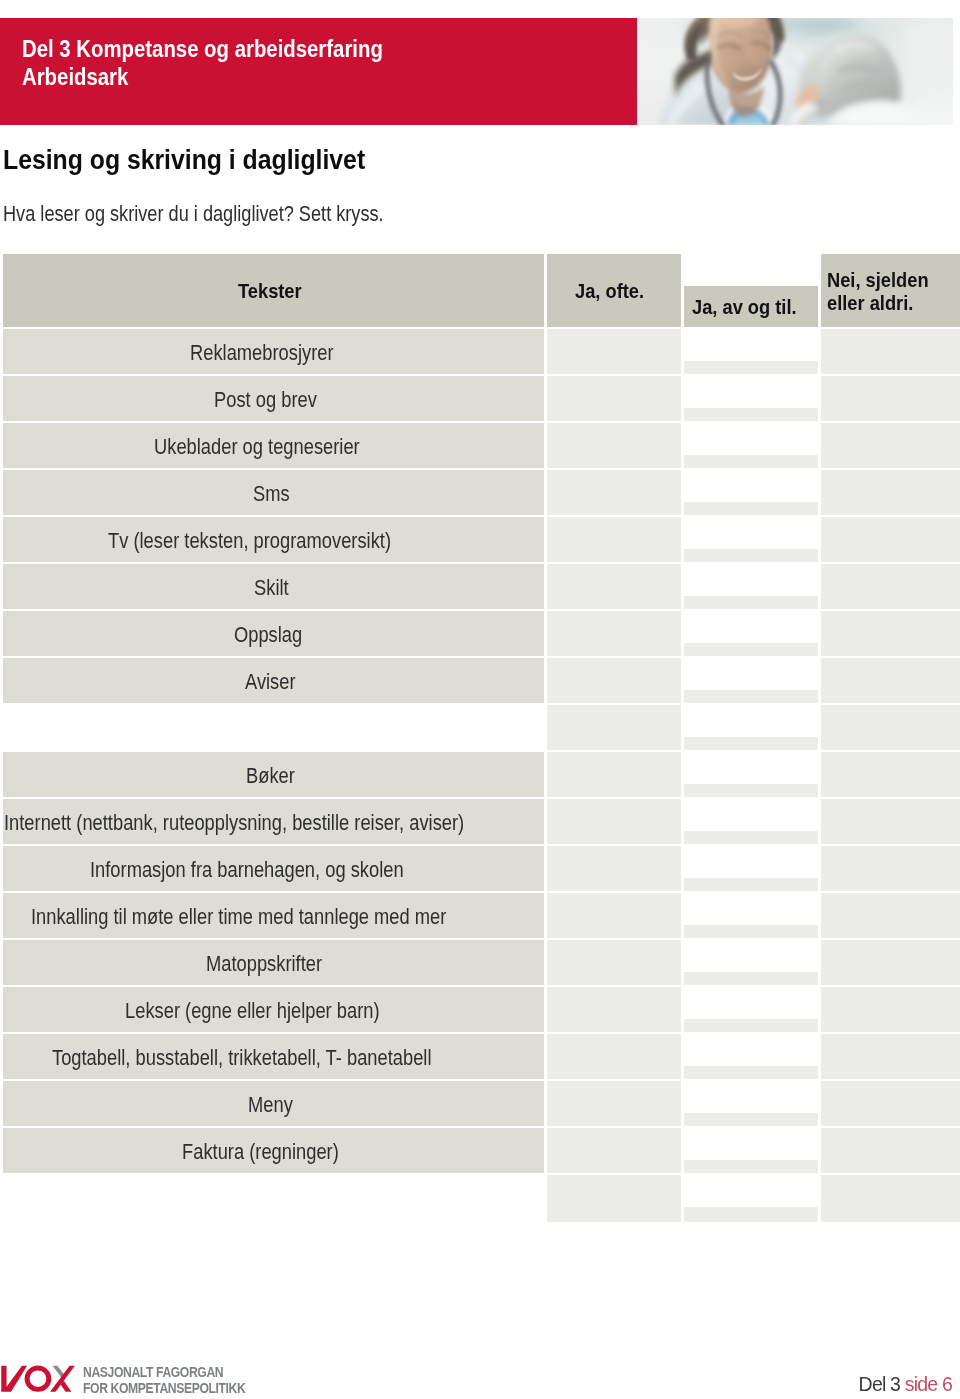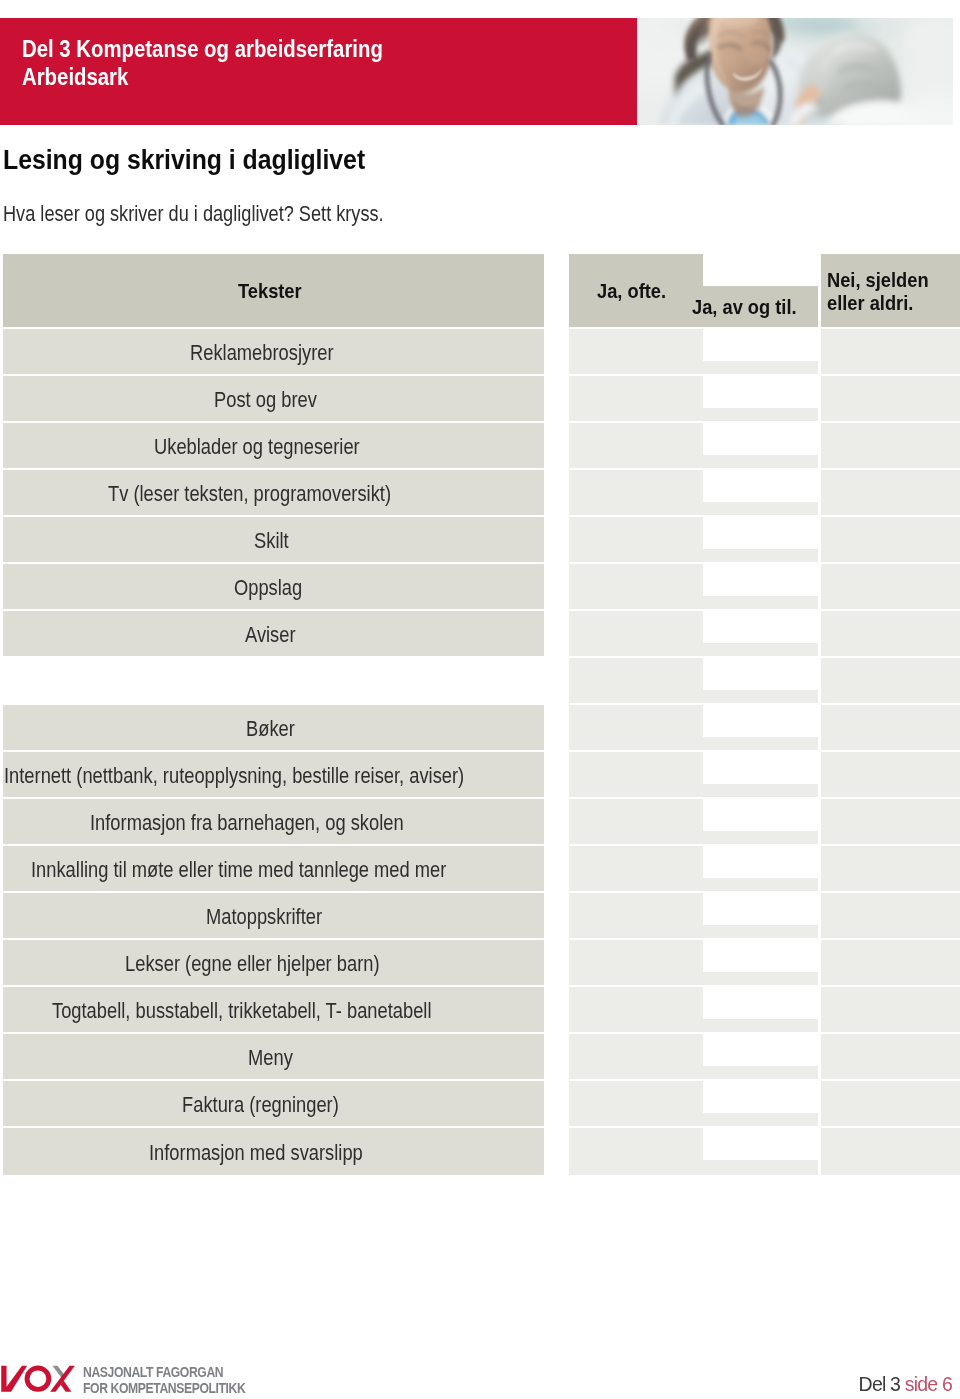--- a/index.html
+++ b/index.html
@@ -21,21 +21,21 @@
   .h1 span{display:block;font-size:28px;font-weight:bold;color:#0d0d0d;line-height:32px;white-space:nowrap;}
   .h2{position:absolute;left:3px;top:202px;transform-origin:0 0;transform:scaleX(0.845);}
   .h2 span{display:block;font-size:21.5px;font-weight:normal;color:#2d2d2d;line-height:25px;white-space:nowrap;}
 
   
   .tbl{position:absolute;left:3px;top:254px;width:950px;}
   .trow{position:relative;width:950px;height:47px;}
   .trow.head{height:75px;}
   .cell{position:absolute;top:0;bottom:2px;background:#dddcd5;}
   .c0{left:0;width:541px;}
-  .c1{left:544px;width:134px;background:#ecece9;margin-left:22px;}
+  .c1{left:544px;width:134px;background:#ecece9;}
   .c2{left:681px;width:134px;background:#ecece9;margin-top:32px;}
   .c3{left:818px;width:131px;background:#ecece9;padding-left:20px;}
   .trow.head .cell{background:#c9c9be;bottom:2px;}
   .trow:last-child .cell{bottom:0;}
   .cellpad{position:absolute;left:6px;right:4px;top:3px;bottom:0;display:flex;align-items:center;justify-content:center;}
   .lbl{display:inline-block;transform-origin:0 50%;transform:scaleX(0.852);font-size:21.5px;color:#2e2e2e;line-height:25px;white-space:nowrap;}
   .trow.head .lbl{transform:scaleX(0.87);font-weight:bold;color:#121212;font-size:21px;line-height:25px;white-space:normal;}
   .trow.head .cellpad{top:0;}
   .trow.head .c3 .cellpad{align-items:center;}
   .trow.head .c3 .lbl{line-height:23px;}
@@ -296,20 +296,30 @@
               <span class="lbl">Ukeblader og tegneserier</span>
             </div>
           </div>
           <div class="cell c1"></div>
           <div class="cell c2"></div>
           <div class="cell c3"></div>
         </div>
         <div class="trow">
           <div class="cell c0">
             <div class="cellpad">
+              <span class="lbl">Sms</span>
+            </div>
+          </div>
+          <div class="cell c1"></div>
+          <div class="cell c2"></div>
+          <div class="cell c3"></div>
+        </div>
+        <div class="trow">
+          <div class="cell c0">
+            <div class="cellpad">
               <span class="lbl">Tv (leser teksten, programoversikt)</span>
             </div>
           </div>
           <div class="cell c1"></div>
           <div class="cell c2"></div>
           <div class="cell c3"></div>
         </div>
         <div class="trow">
           <div class="cell c0">
             <div class="cellpad">
@@ -429,25 +439,20 @@
           <div class="cell c0">
             <div class="cellpad">
               <span class="lbl">Faktura (regninger)</span>
             </div>
           </div>
           <div class="cell c1"></div>
           <div class="cell c2"></div>
           <div class="cell c3"></div>
         </div>
         <div class="trow">
-          <div class="cell c0">
-            <div class="cellpad">
-              <span class="lbl">Informasjon med svarslipp</span>
-            </div>
-          </div>
           <div class="cell c1"></div>
           <div class="cell c2"></div>
           <div class="cell c3"></div>
         </div>
       </div>
   </div>
 
   <div class="footer">
     <div class="logo">
       <svg width="80" height="31" viewBox="0 0 78 30" aria-hidden="true">

